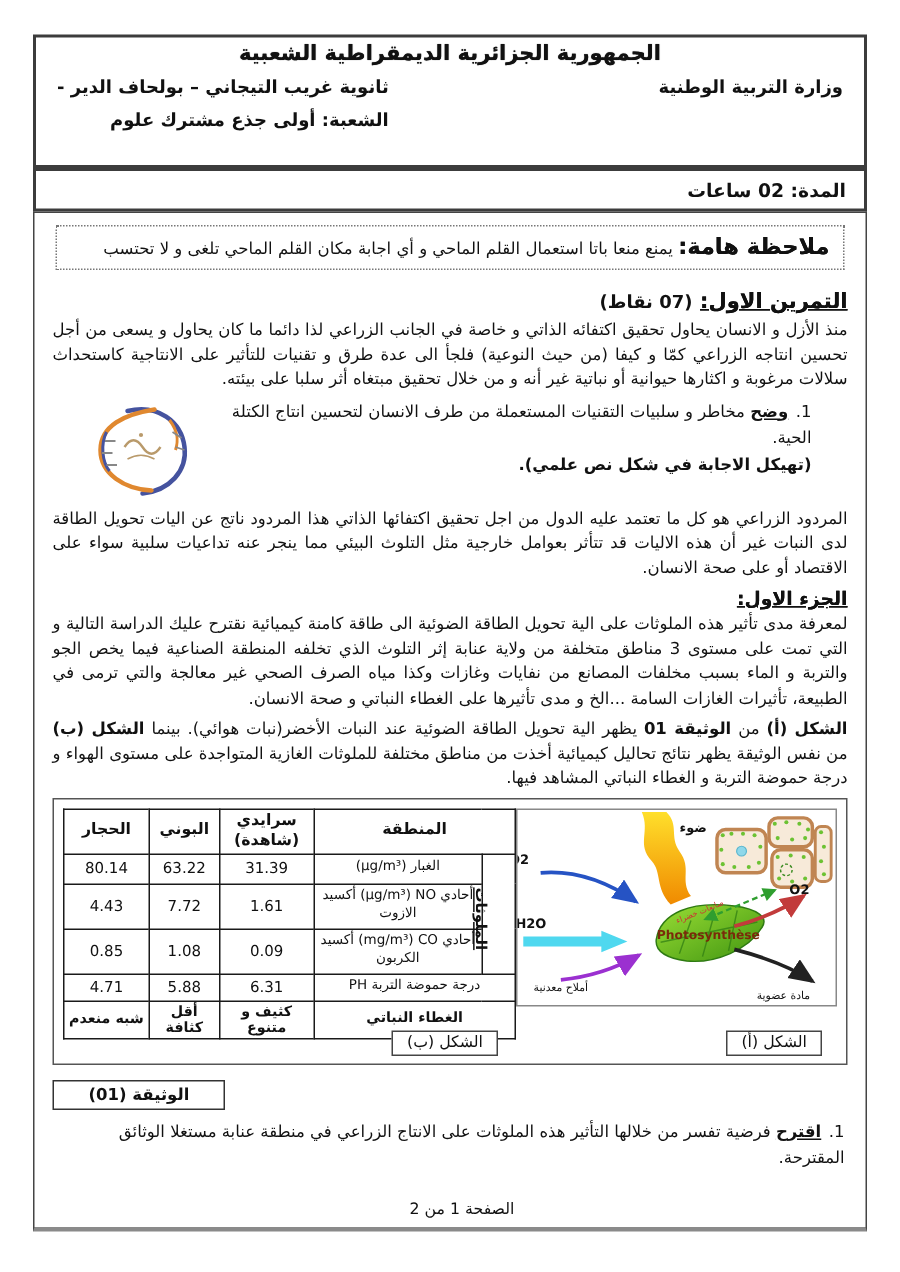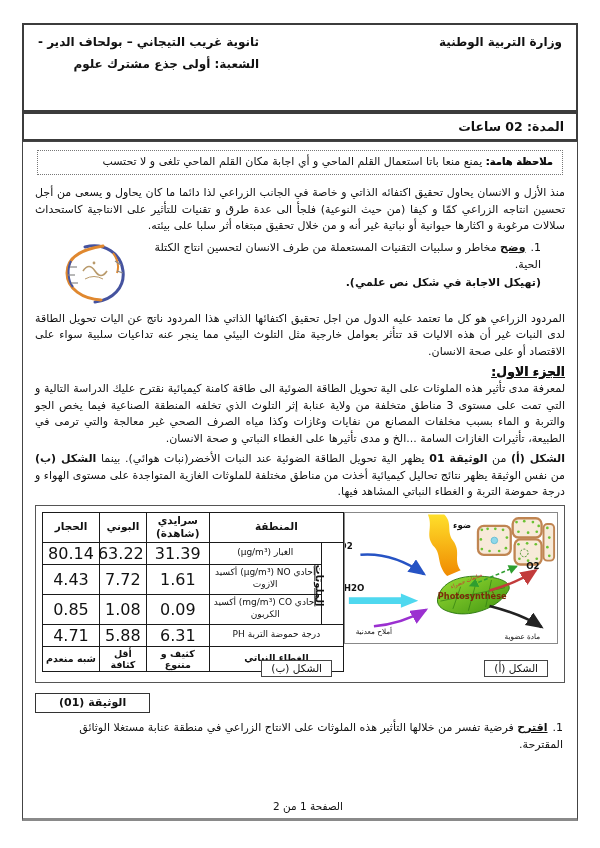--- a/index.html
+++ b/index.html
@@ -11,21 +11,21 @@
   .header-box { position:absolute; top:23px; left:22px; width:556px; height:89px; border:2px solid #3c3c3c; padding:3px 14px; }
   .calligraphy { text-align:center; font-weight:bold; font-size:14px; letter-spacing:-0.3px; text-shadow:0 0 .5px #000; }
   .header-cols { display:flex; justify-content:space-between; margin-top:4px; font-size:12px; font-weight:bold; line-height:1.8; }
 
   .exam-bar { position:absolute; top:112px; left:22px; width:556px; height:29px; border:2px solid #3c3c3c; display:flex; justify-content:space-between; align-items:center; padding:0 12px; font-weight:bold; font-size:12.5px; }
 
   
   .main-box { position:absolute; top:141px; left:22px; width:556px; height:680px; border:1.5px solid #444; border-bottom:3px solid #8a8a8a; padding:8px 12px 26px; overflow:hidden; }
 
   .notice { border:1px dotted #777; padding:4px 9px 6px; font-size:11px; margin:0 2px 10px; }
-  .notice-label { font-weight:bold; font-size:10px; text-shadow:0 0 .4px #000; }
+  .notice-label { font-weight:bold; font-size:15px; text-shadow:0 0 .4px #000; }
 
   .ex-head { margin:4px 0 3px; }
   .ex-title { font-weight:bold; font-size:14px; text-decoration:underline; text-shadow:0 0 .4px #000; }
   .ex-points { font-weight:bold; font-size:12px; }
 
   p.body { font-size:11px; line-height:1.5; text-align:justify; margin:0 0 4px; }
 
   .q-block { margin:4px 0 2px; min-height:70px; }
   .dna-logo { float:left; margin:2px 14px 0 20px; }
   .q-text { padding-right:24px; font-size:11px; line-height:1.6; }
@@ -38,21 +38,21 @@
   
   .doc-container { position:relative; border:1.5px solid #555; height:178px; margin:2px 0 8px; padding:6px; display:flex; justify-content:space-between; align-items:flex-start; }
   .figure-box { flex:0 0 214px; }
   .figure-box svg { border:1px solid #888; display:block; background:#fff; }
   .table-wrap { flex:0 0 302px; }
 
   table.data { border-collapse:collapse; width:100%; table-layout:fixed; direction:rtl; }
   table.data th, table.data td { border:1px solid #1a1a1a; text-align:center; vertical-align:middle; padding:1px 2px; }
   table.data th { font-weight:bold; font-size:10.5px; height:30px; line-height:1.25; }
   td.lbl { font-size:9px; line-height:1.3; }
-  td.val { font-size:16px; }
+  td.val { font-size:10px; }
   tr.r-dust td { height:20px; }
   tr.r-no td, tr.r-co td { height:30px; }
   tr.r-ph td, tr.r-cover td { height:18px; }
   td.bold, tr.r-cover td { font-weight:bold; font-size:9.5px; }
   td.rotcell { padding:0; }
   .rot { display:inline-block; transform:rotate(90deg); font-weight:bold; text-decoration:underline; font-size:10px; white-space:nowrap; }
 
   .fig-caption { position:absolute; bottom:5px; border:1.2px solid #444; background:#fff; padding:1px 9px 2px; font-size:10.5px; }
   .cap-a { right:16px; }
   .cap-b { right:232px; }
@@ -65,20 +65,21 @@
   .page-footer { position:absolute; bottom:6px; left:16px; right:0; text-align:center; font-size:10.5px; }
 
   svg text { font-family:"DejaVu Sans", sans-serif; }
 </style>
 </head>
 <body>
 
 <div class="page">
 
   <div class="header-box">
+    <div class="calligraphy">الجمهورية الجزائرية الديمقراطية الشعبية</div>
     <div class="header-cols">
       <div>
         <div>وزارة التربية الوطنية</div>
       </div>
       <div>
         <div>ثانوية غريب التيجاني – بولحاف الدير -</div>
         <div>الشعبة: أولى جذع مشترك علوم</div>
       </div>
     </div>
   </div>
@@ -87,20 +88,24 @@
     <span>المدة: 02 ساعات</span>
   </div>
 
   <div class="main-box">
 
     <div class="notice">
       <span class="notice-label">ملاحظة هامة:</span>
       <span>يمنع منعا باتا استعمال القلم الماحي و أي اجابة مكان القلم الماحي تلغى و لا تحتسب</span>
     </div>
 
+    <div class="ex-head">
+      <span class="ex-title">التمرين الاول:</span>
+      <span class="ex-points">(07 نقاط)</span>
+    </div>
     <p class="body">منذ الأزل و الانسان يحاول تحقيق اكتفائه الذاتي و خاصة في الجانب الزراعي لذا دائما ما كان يحاول و يسعى من أجل تحسين انتاجه الزراعي كمّا و كيفا (من حيث النوعية) فلجأ الى عدة طرق و تقنيات للتأثير على الانتاجية كاستحداث سلالات مرغوبة و اكثارها حيوانية أو نباتية غير أنه و من خلال تحقيق مبتغاه أثر سلبا على بيئته.</p>
 
     <div class="q-block">
       <span class="dna-logo">
         <svg width="78" height="64" viewBox="0 0 78 64">
           <path d="M30,6 C50,1 66,13 68,30 C70,46 58,59 40,61" fill="none" stroke="#45539f" stroke-width="3" stroke-linecap="round"></path>
           <path d="M48,5 C28,8 12,16 12,32 C12,48 28,58 46,59" fill="none" stroke="#e0882f" stroke-width="3" stroke-linecap="round"></path>
           <path d="M58,12 C64,20 64,26 62,32" fill="none" stroke="#e0882f" stroke-width="2"></path>
           <path d="M16,20 C12,28 13,40 18,46" fill="none" stroke="#45539f" stroke-width="2"></path>
           <line x1="15" y1="26" x2="22" y2="26" stroke="#888" stroke-width="1.2"></line>

